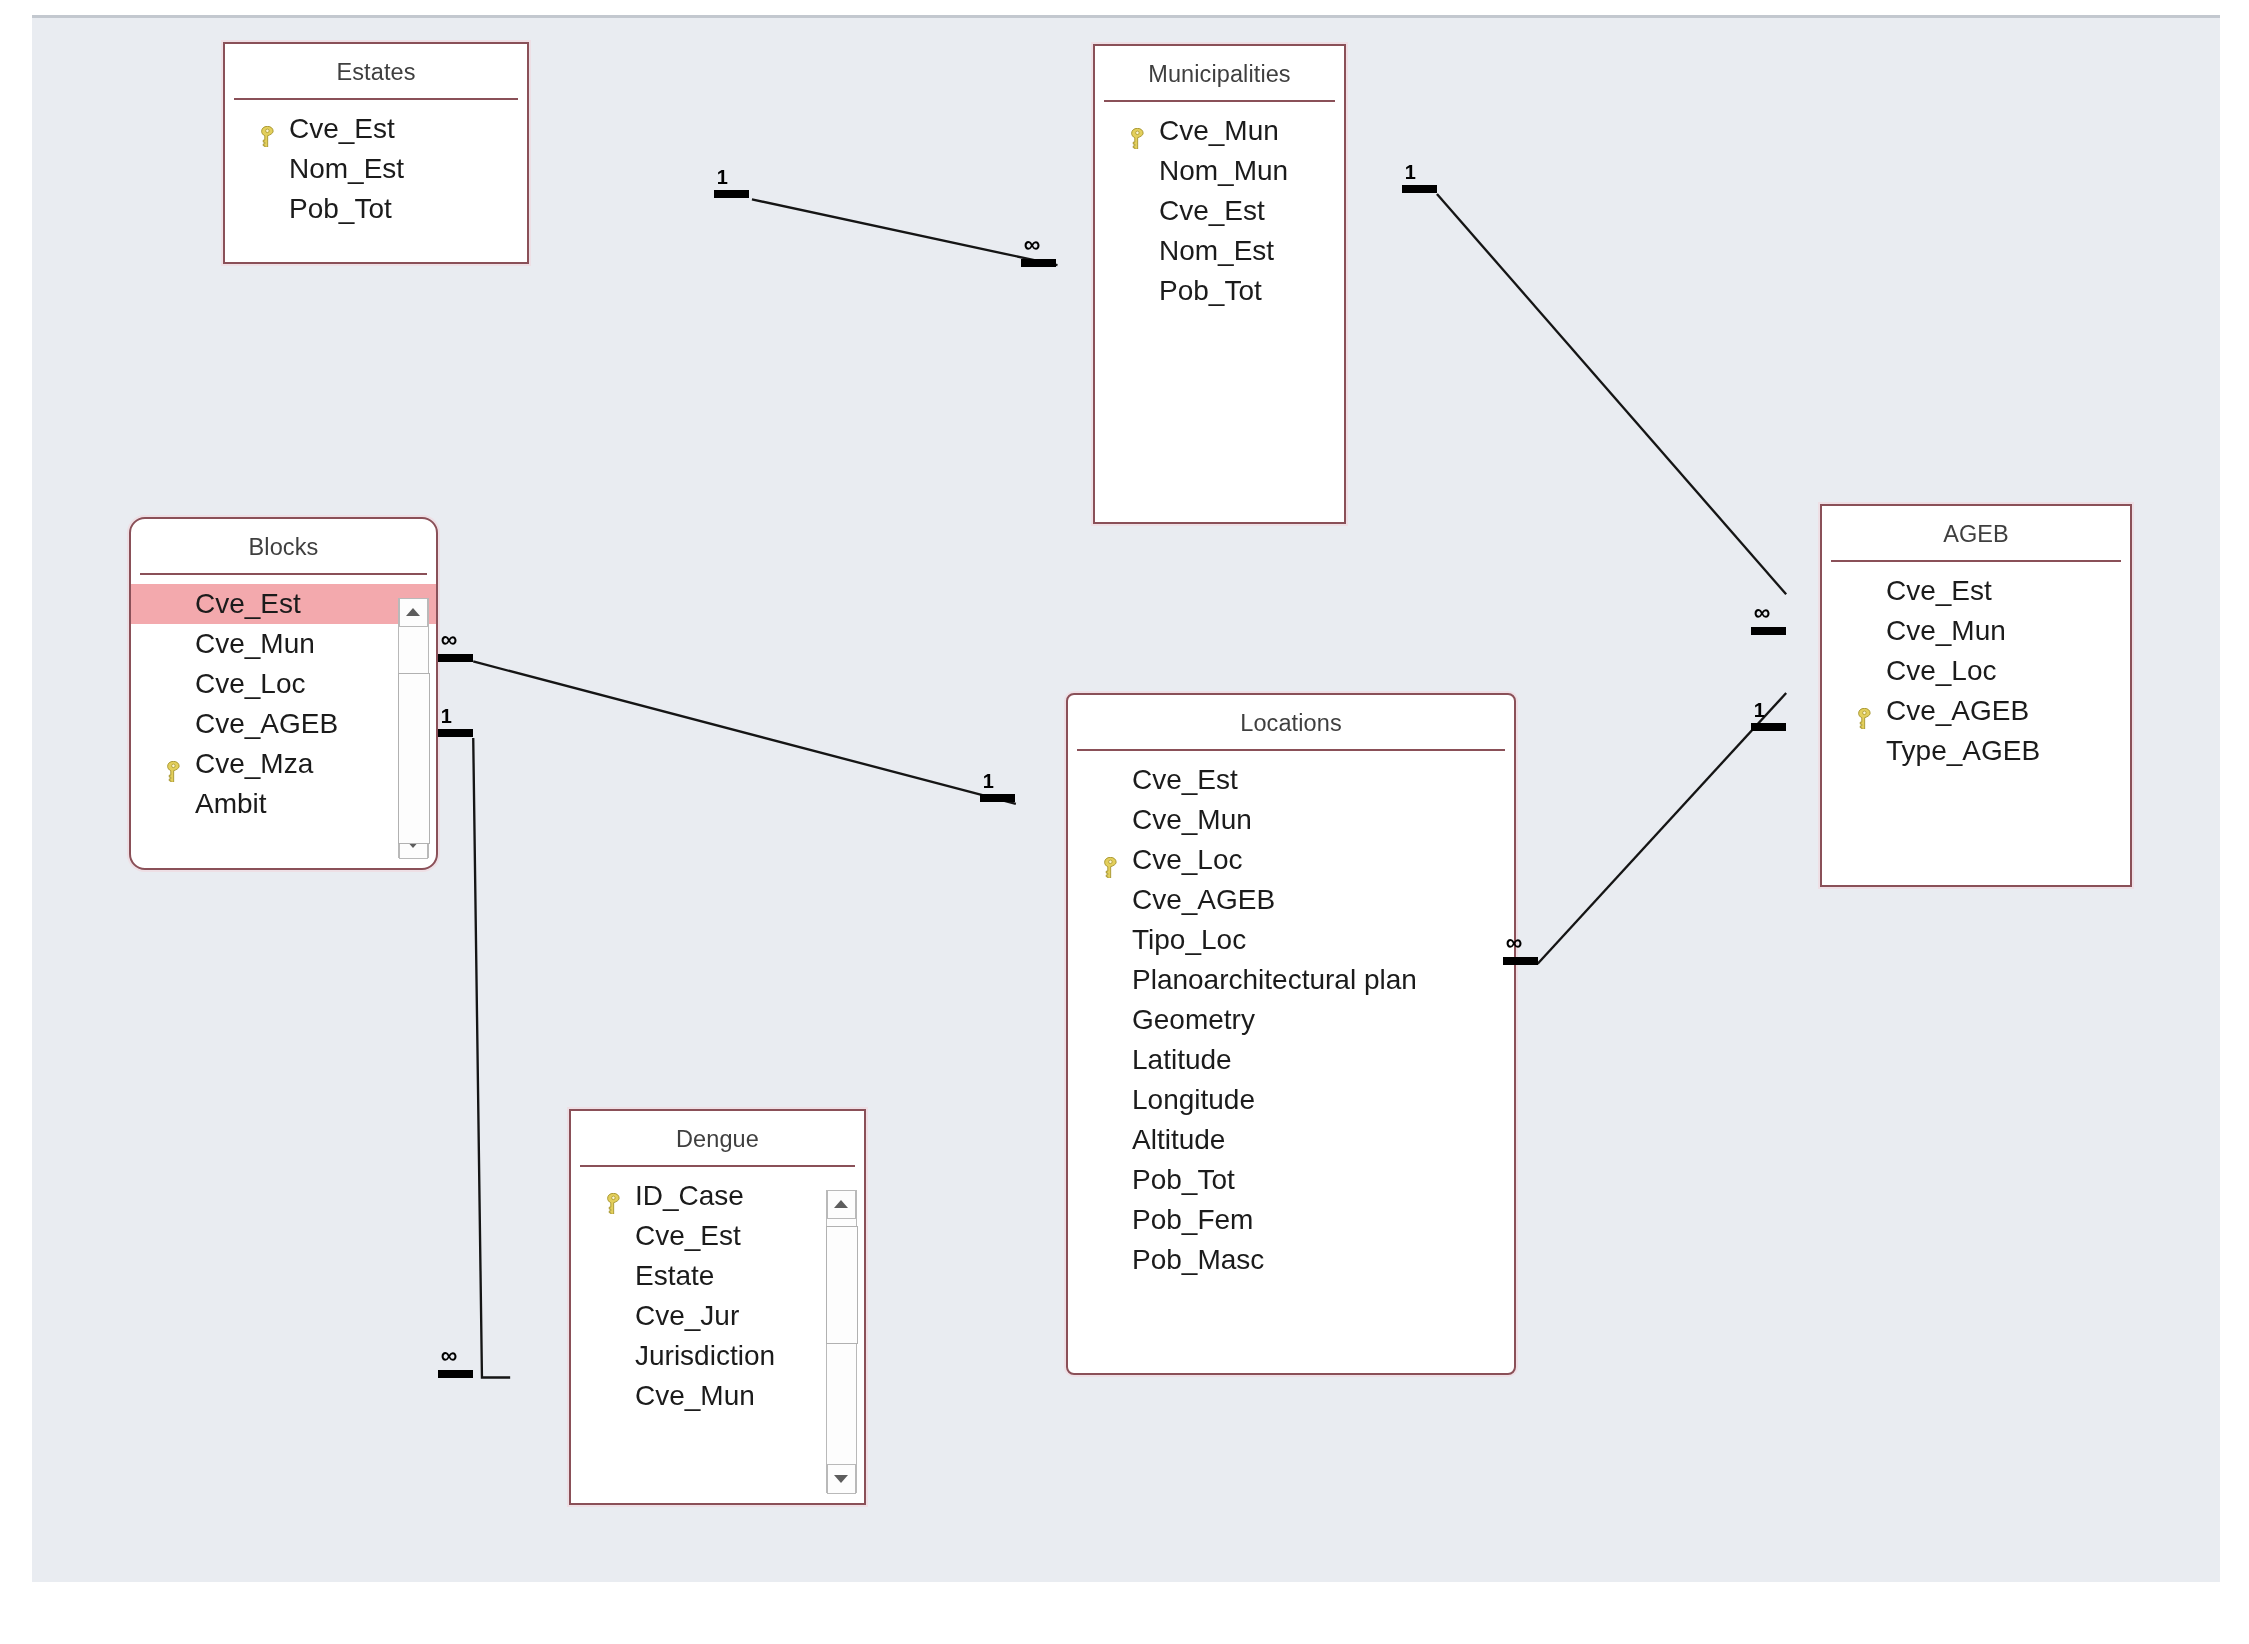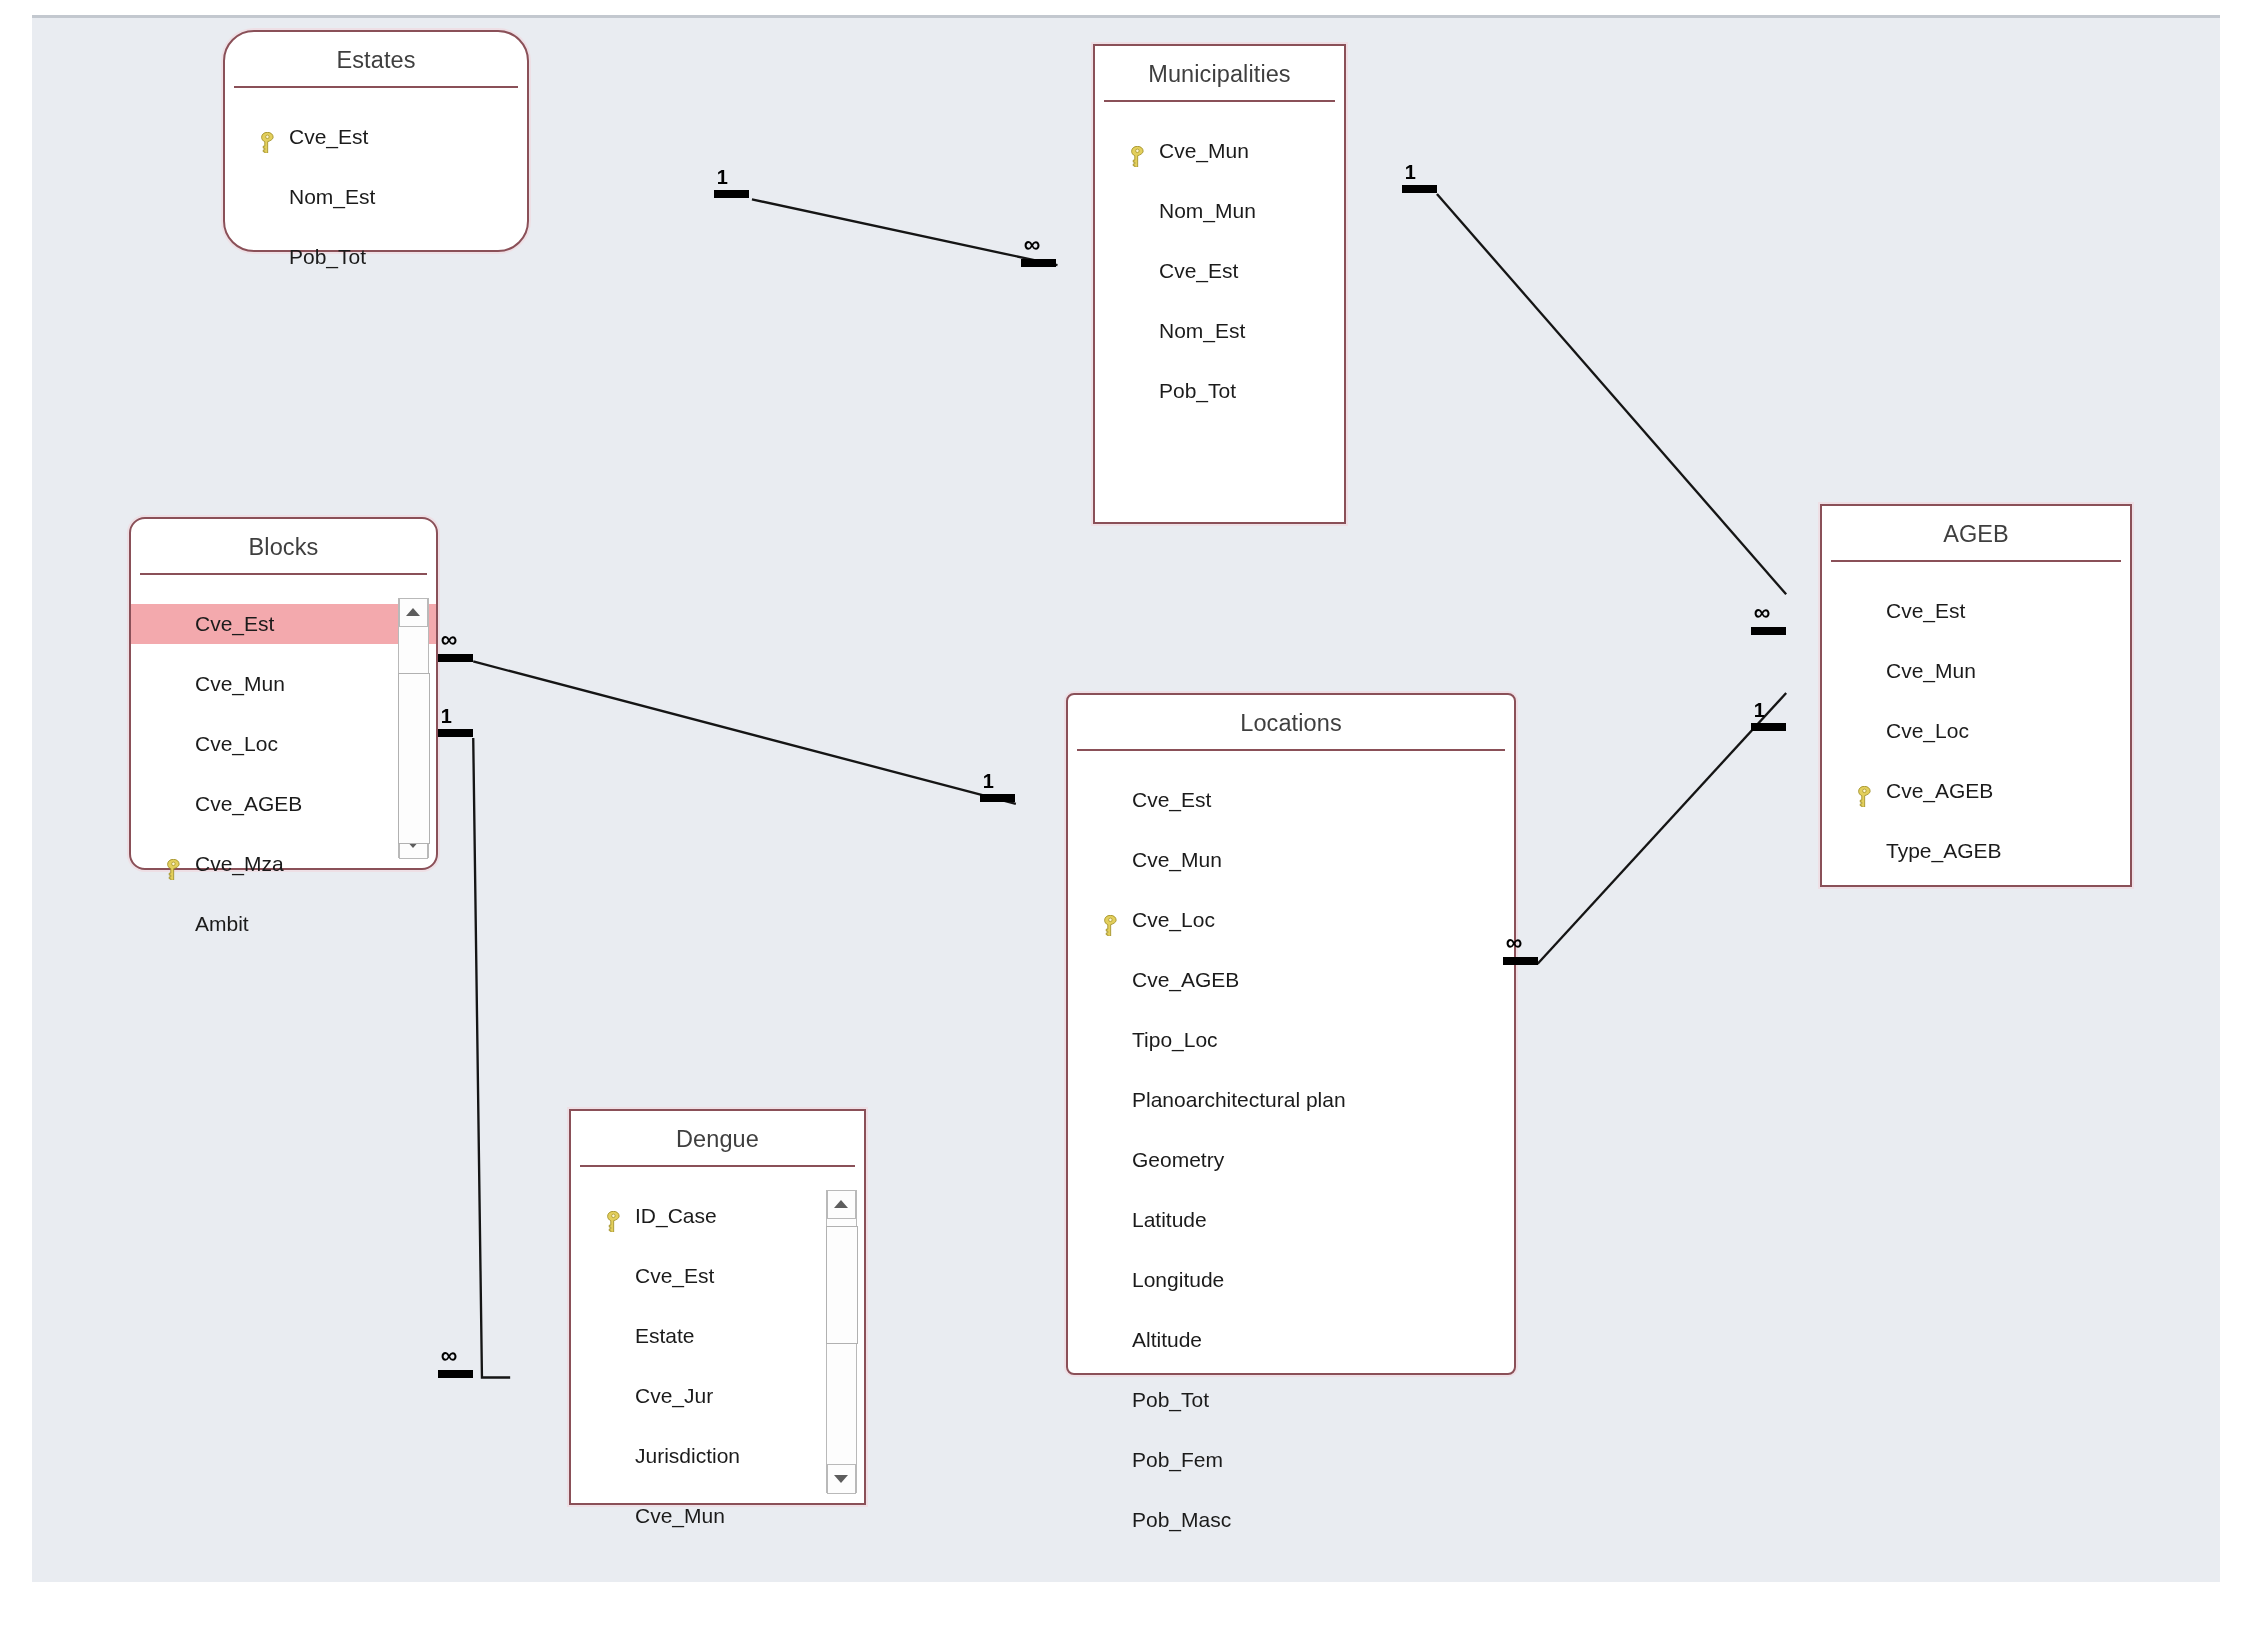--- a/index.html
+++ b/index.html
@@ -56,25 +56,24 @@
     margin: 0 9.4px 0 9.4px;
   }
   .fields {
     position: relative;
     padding: 9.4px 0 0 0;
   }
   .field {
     position: relative;
     height: 40px;
     line-height: 40px;
-    font-size: 21px;
+    font-size: 28px;
     color: #1b1b1b;
     padding-left: 64px;
     white-space: nowrap;
-    margin-top: 20px;
   }
   .field.sel {
     background: #f3a9ad;
   }
   .field .keyicon {
     position: absolute;
     left: 35px;
     top: 50%;
     width: 14.8px;
     height: 21.5px;
@@ -150,21 +149,21 @@
 
 <div id="screen">
   <div id="canvas">
     <svg id="edges" viewBox="0 0 3258 2333" preserveAspectRatio="none">
         <path d="M 1072,270 L 1527,368" fill="none" stroke="#151515" stroke-width="3.5"></path>
         <path d="M 2092,262 L 2612,858" fill="none" stroke="#151515" stroke-width="3.5"></path>
         <path d="M 657,958 L 1465,1170" fill="none" stroke="#151515" stroke-width="3.5"></path>
         <path d="M 657,1072 L 670,2024 L 712,2024" fill="none" stroke="#151515" stroke-width="3.5"></path>
         <path d="M 2242,1408 L 2612,1005" fill="none" stroke="#151515" stroke-width="3.5"></path>
       </svg>
-  <div class="tbl" style="left: 191px; top: 12px; width: 306px; height: 222px; border-radius: 31px;">
+  <div class="tbl" style="left: 191px; top: 24px; width: 306px; height: 222px;">
         <div class="tbl-title">Estates</div>
         <div class="tbl-rule"></div>
         <div class="fields">
           <div class="field"><span class="keyicon"><svg viewBox="0 0 22 32" xmlns="http://www.w3.org/2000/svg">
                 <path d="M11 0.5 C5.9 0.5 2.4 3.6 2.4 7.8 C2.4 10.9 4.3 13.3 7.1 14.4 L7.1 21.0 L4.8 21.0 L4.8 24.0 L7.1 24.0 L7.1 26.6 L4.8 26.6 L4.8 29.4 L7.1 29.4 L7.1 31.6 L11.4 31.6 L11.4 14.4 C14.6 13.5 19.6 11.0 19.6 7.8 C19.6 3.6 16.1 0.5 11 0.5 Z" fill="#e3cf5c" stroke="#9c8a21" stroke-width="1.2"></path>
                 <circle cx="11" cy="7.2" r="2.6" fill="#fdf6cf" stroke="#9c8a21" stroke-width="1"></circle>
               </svg></span><span>Cve_Est</span></div>
           <div class="field"><span>Nom_Est</span></div>
           <div class="field"><span>Pob_Tot</span></div>
         </div>

